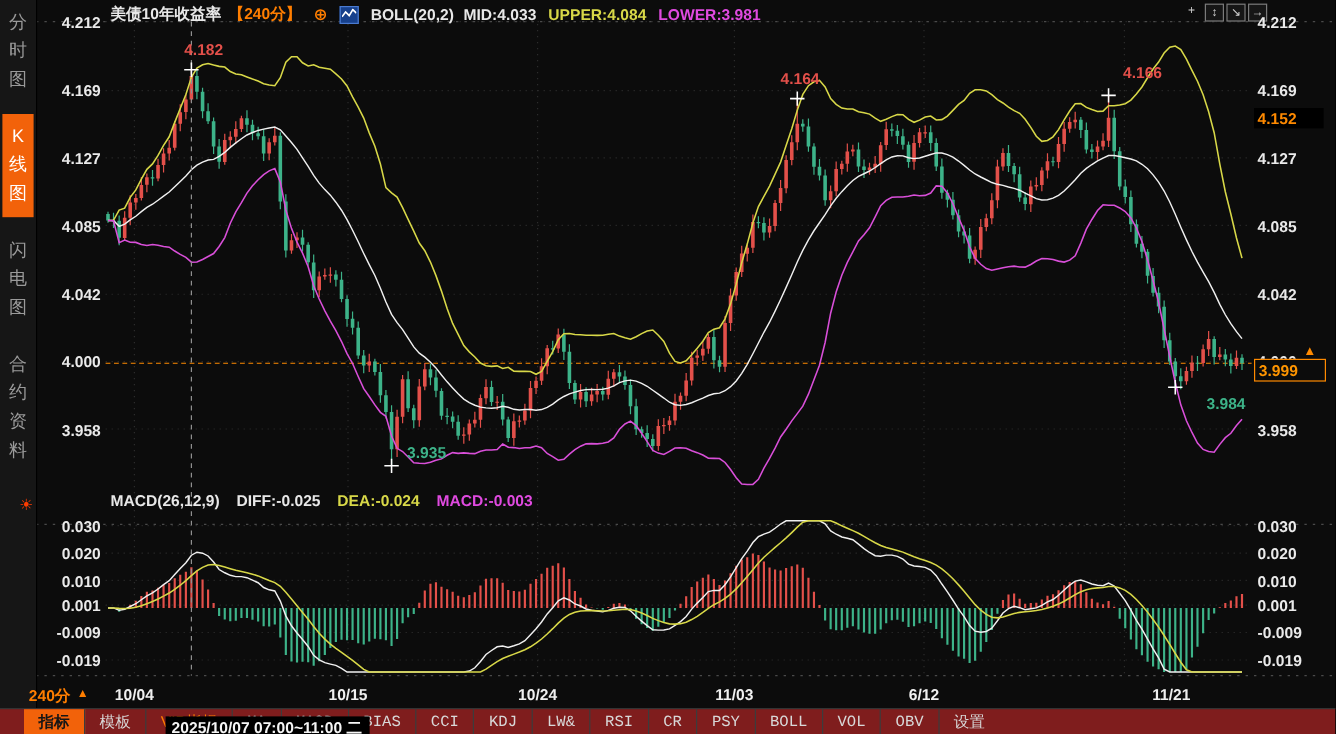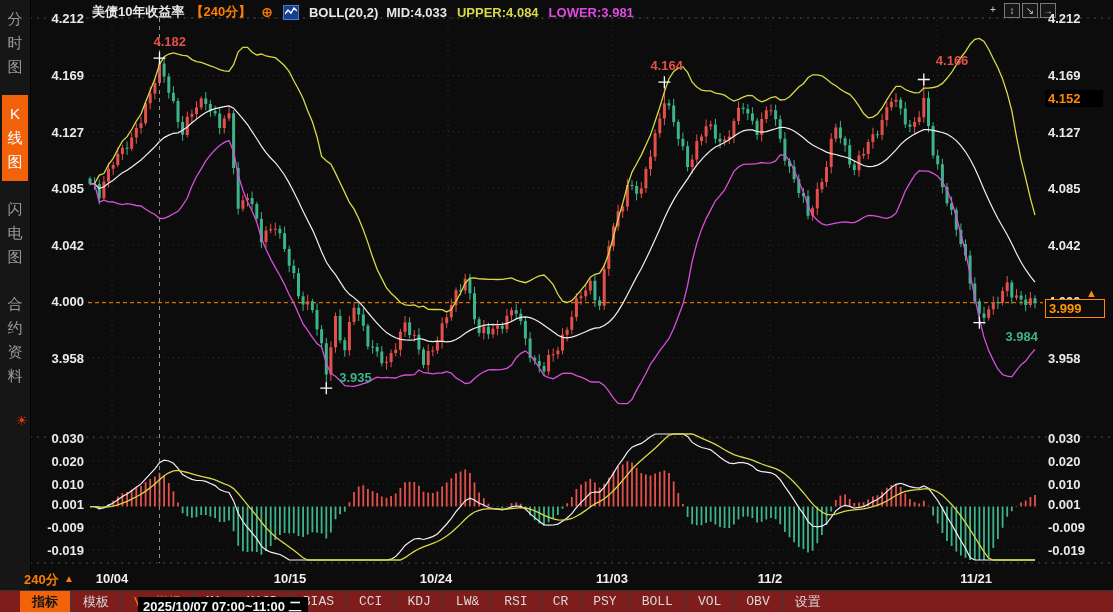--- a/index.html
+++ b/index.html
@@ -118,20 +118,26 @@
   </div>
 
   <div id="toolicons">
       <div class="tool-icon" style="left: 986px;">+</div>
       <div class="tool-icon boxed" style="left: 1004px;">↕</div>
       <div class="tool-icon boxed" style="left: 1022px;">↘</div>
       <div class="tool-icon boxed" style="left: 1040px;">→</div>
     </div>
 
   <div id="macd-alert">☀</div>
+  <div id="macdheader">
+    <span class="white">MACD(26,12,9)</span>
+    <span class="white">DIFF:-0.025</span>
+    <span class="yellow">DEA:-0.024</span>
+    <span class="magenta">MACD:-0.003</span>
+  </div>
 
   <div id="axis-layer">
       <div class="ylab" style="top: 11px;">4.212</div>
       <div class="ylab right" style="top: 11px;">4.212</div>
       <div class="ylab" style="top: 68.4744px;">4.169</div>
       <div class="ylab right" style="top: 68.4744px;">4.169</div>
       <div class="ylab" style="top: 124.612px;">4.127</div>
       <div class="ylab right" style="top: 124.612px;">4.127</div>
       <div class="ylab" style="top: 180.75px;">4.085</div>
       <div class="ylab right" style="top: 180.75px;">4.085</div>
@@ -165,23 +171,23 @@
       <div class="rmark" style="top: 90.1969px;">4.152</div>
       <div class="rmark boxed" style="top: 298.699px;">3.999</div>
       <div style="position: absolute; left: 1086px; top: 287px; color: rgb(255, 138, 0); font-size: 11px; z-index: 2;">▲</div>
     </div>
 
   <div id="period-label">240分</div>
   <div id="period-arrow">▲</div>
   <div id="xlabel-layer">
       <div class="xlab" style="left: 84px;">10/04</div>
       <div class="xlab" style="left: 262px;">10/15</div>
-      <div class="xlab" style="left: 408px;">10/24</div>
+      <div class="xlab" style="left: 420px;">10/24</div>
       <div class="xlab" style="left: 584px;">11/03</div>
-      <div class="xlab" style="left: 742px;">11/2</div>
+      <div class="xlab" style="left: 742px;">6/12</div>
       <div class="xlab" style="left: 936px; text-align: right;">11/21</div>
     </div>
   <div id="tooltip" style="left: 138px; width: 160px;">2025/10/07 07:00~11:00 二</div>
 
 
   <div id="menubar">
       <div class="menu-item active">指标</div>
       <div class="menu-item normal">模板</div>
       <div class="menu-item vip">VIP指标</div>
       <div class="menu-item latin">MA</div>

